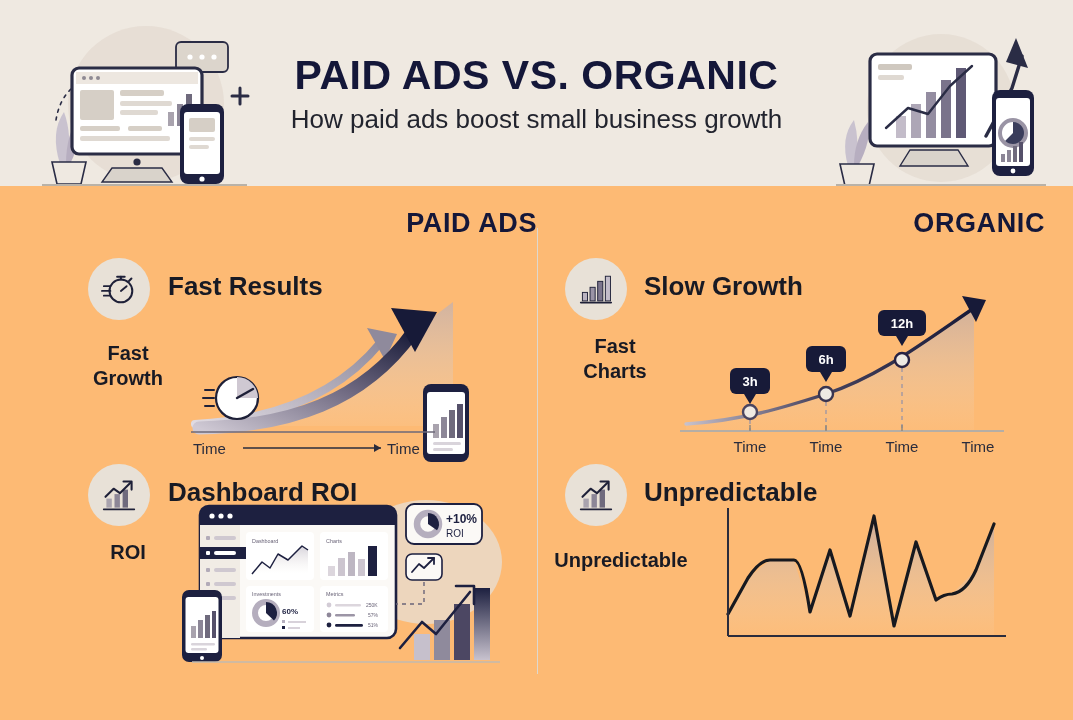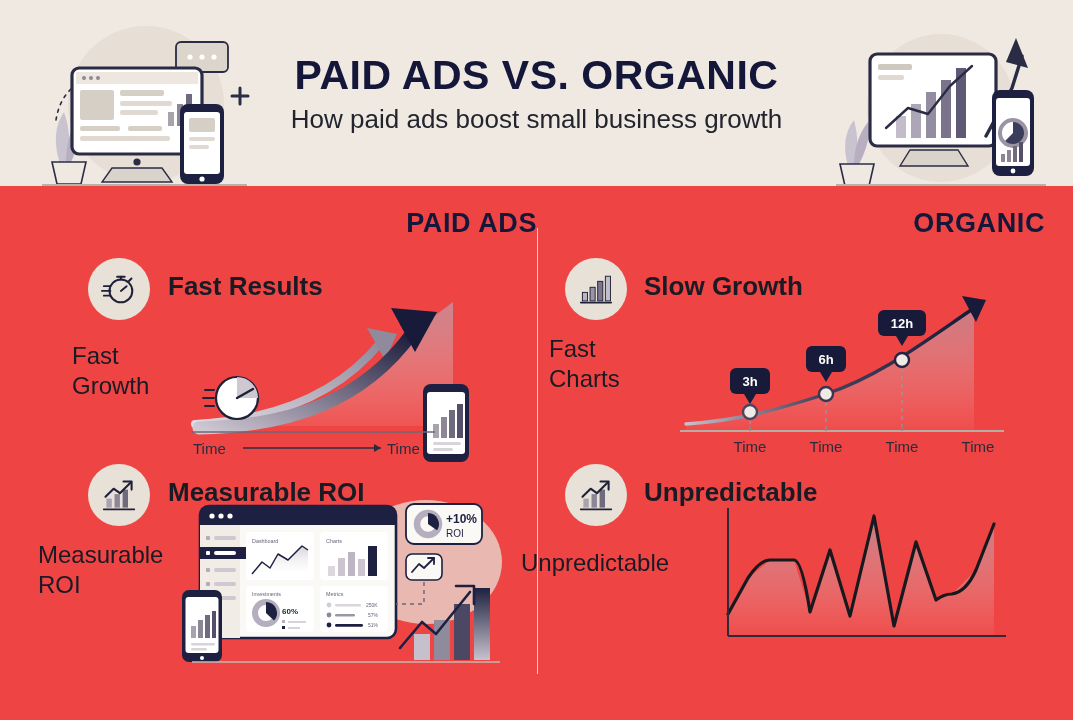--- a/index.html
+++ b/index.html
@@ -10,21 +10,21 @@
     height: 720px;
     overflow: hidden;
     font-family: "Liberation Sans", sans-serif;
     background: #F4F2EE;
   }
 
   .infographic {
     position: relative;
     width: 1073px;
     height: 720px;
-    background: #ef4444;
+    background: #fdba74;
   }
 
   
   .header-band {
     position: absolute;
     left: 0; top: 0;
     width: 1073px;
     height: 186px;
     background: #EFE9E1;
     overflow: hidden;
@@ -129,25 +129,25 @@
   .feature-title {
     position: absolute;
     font-size: 26px;
     font-weight: 700;
     color: #181A24;
     white-space: nowrap;
   }
 
   .feature-sublabel {
     position: absolute;
-    font-size: 24px;
-    font-weight: 400;
+    font-size: 20px;
+    font-weight: 700;
     color: #181A24;
     line-height: 1.25;
-    text-align: left;
+    text-align: center;
   }
 
   
   .col-left .icon-circle  { left: 88px; top: 2px; }
   .col-left .feature-title { left: 168px; top: 15px; }
   .col-left .f1-sub { left: 72px; top: 85px; width: 112px; }
   .col-left .f2-sub { left: 38px; top: 78px; width: 180px; }
 
   
   .col-right .icon-circle  { left: 56px; top: 2px; }
@@ -365,24 +365,23 @@
           <svg viewBox="0 0 40 40" width="36" height="36">
             <rect x="6" y="24" width="6" height="10" fill="#A9A3AE"></rect>
             <rect x="15" y="19" width="6" height="15" fill="#8C8697"></rect>
             <rect x="24" y="14" width="6" height="20" fill="#6F6A7D"></rect>
             <path d="M5 22 L14 13 L21 18 L33 6" fill="none" stroke="#1E2038" stroke-width="2.3" stroke-linecap="round" stroke-linejoin="round"></path>
             <path d="M25 5 h9 v9" fill="none" stroke="#1E2038" stroke-width="2.3" stroke-linecap="round" stroke-linejoin="round"></path>
             <path d="M3 36 h34" stroke="#1E2038" stroke-width="1.8" stroke-linecap="round"></path>
           </svg>
         </div>
 
-        <div class="feature-title">Measurable ROI</div>
+        <div class="feature-title">Dashboard ROI</div>
 
         <div class="feature-sublabel f2-sub">
-          <div>Measurable</div>
           <div>ROI</div>
         </div>
 
         <div class="art-slot art-paid-roi">
           <svg viewBox="0 0 330 180" width="330" height="180">
             <defs>
               <linearGradient id="gAreaCard" x1="0" y1="1" x2="0" y2="0">
                 <stop offset="0%" stop-color="#EFEAE3" stop-opacity="0"></stop>
                 <stop offset="100%" stop-color="#B4AEBD" stop-opacity="0.55"></stop>
               </linearGradient>

